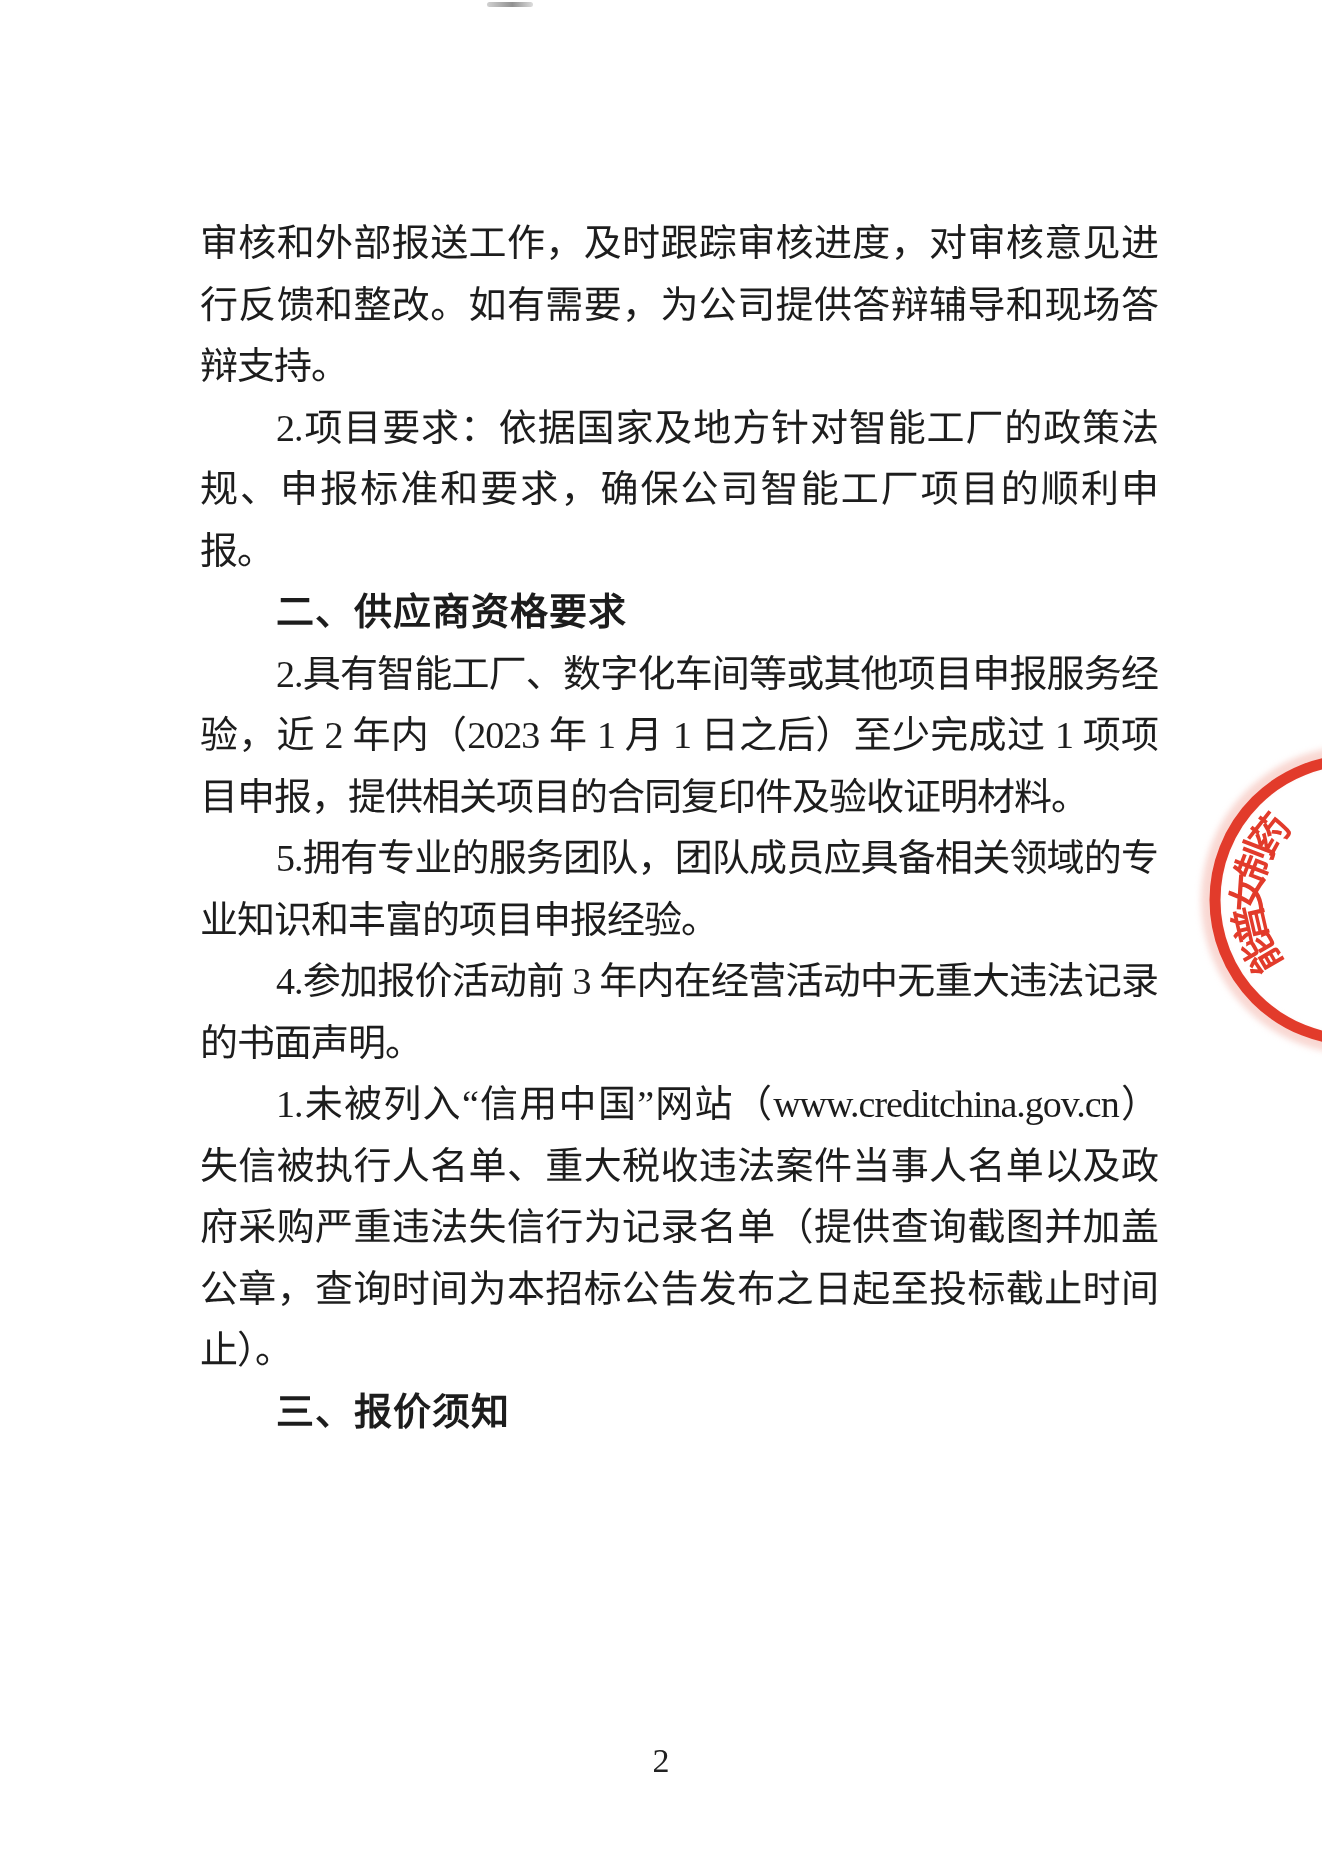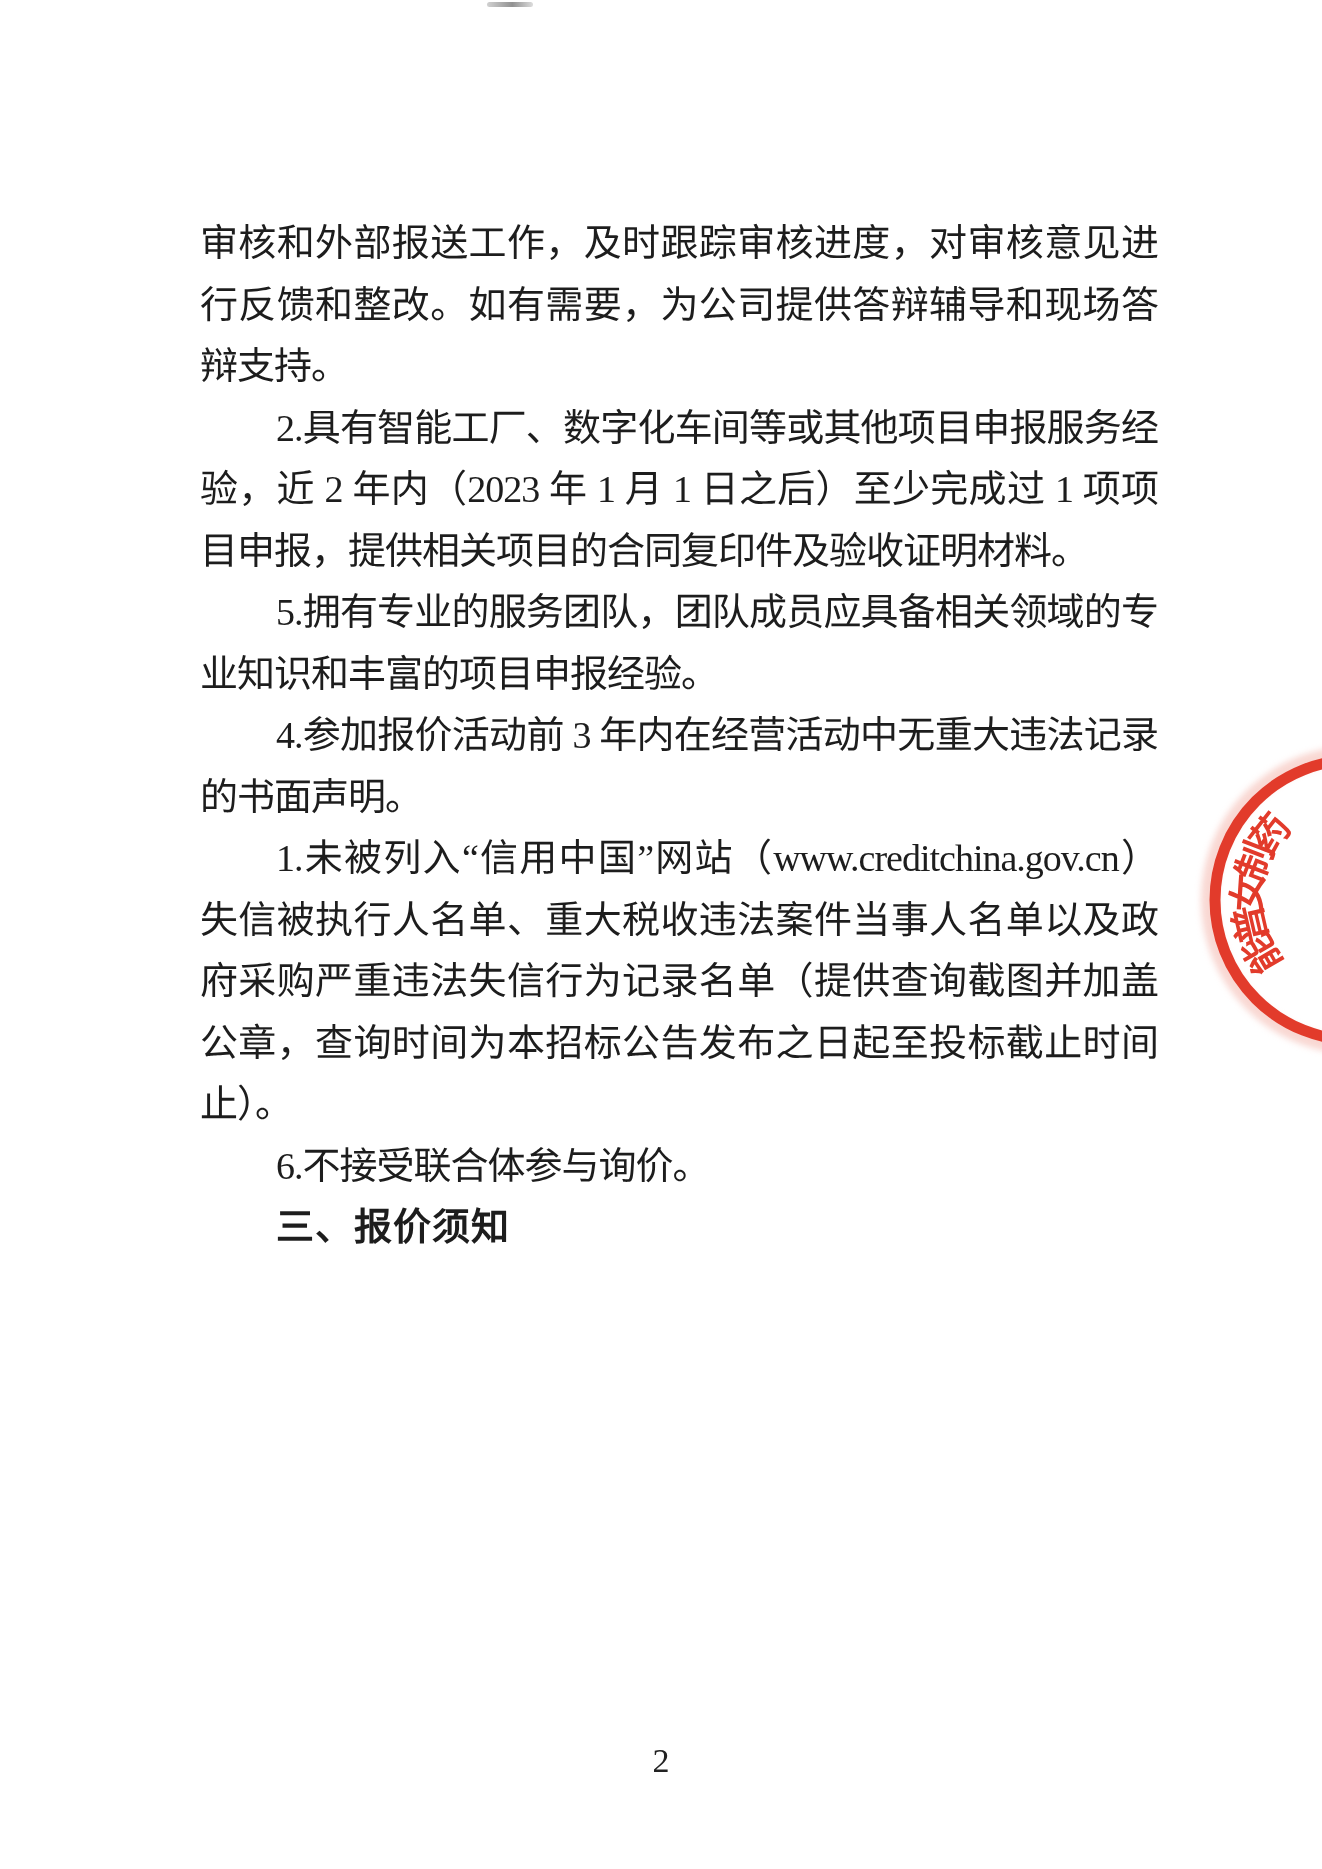--- a/index.html
+++ b/index.html
@@ -80,25 +80,26 @@
 </style>
 </head>
 <body>
 
 <div class="page">
 
   <div class="artifact-line"></div>
 
   <div class="content" id="paragraphs">
       <p class="para">审核和外部报送工作，及时跟踪审核进度，对审核意见进行反馈和整改。如有需要，为公司提供答辩辅导和现场答辩支持。</p>
+      <p class="para indent">2.项目要求：依据国家及地方针对智能工厂的政策法规、申报标准和要求，确保公司智能工厂项目的顺利申报。</p>
+      <p class="para indent heading">二、供应商资格要求</p>
       <p class="para indent">2.具有智能工厂、数字化车间等或其他项目申报服务经验，近 2 年内（2023 年 1 月 1 日之后）至少完成过 1 项项目申报，提供相关项目的合同复印件及验收证明材料。</p>
       <p class="para indent">5.拥有专业的服务团队，团队成员应具备相关领域的专业知识和丰富的项目申报经验。</p>
       <p class="para indent">4.参加报价活动前 3 年内在经营活动中无重大违法记录的书面声明。</p>
       <p class="para indent">1.未被列入“信用中国”网站（www.creditchina.gov.cn）失信被执行人名单、重大税收违法案件当事人名单以及政府采购严重违法失信行为记录名单（提供查询截图并加盖公章，查询时间为本招标公告发布之日起至投标截止时间止）。</p>
-      <p class="para indent">6.不接受联合体参与询价。</p>
       <p class="para indent heading">三、报价须知</p>
     </div>
 
   <div class="stamp">
     <svg width="172" height="350" viewBox="1150 730 172 350" xmlns="http://www.w3.org/2000/svg">
       <defs>
         <filter id="sblur" x="-30%" y="-30%" width="160%" height="160%">
           <feGaussianBlur stdDeviation="3.2"></feGaussianBlur>
         </filter>
       </defs>

